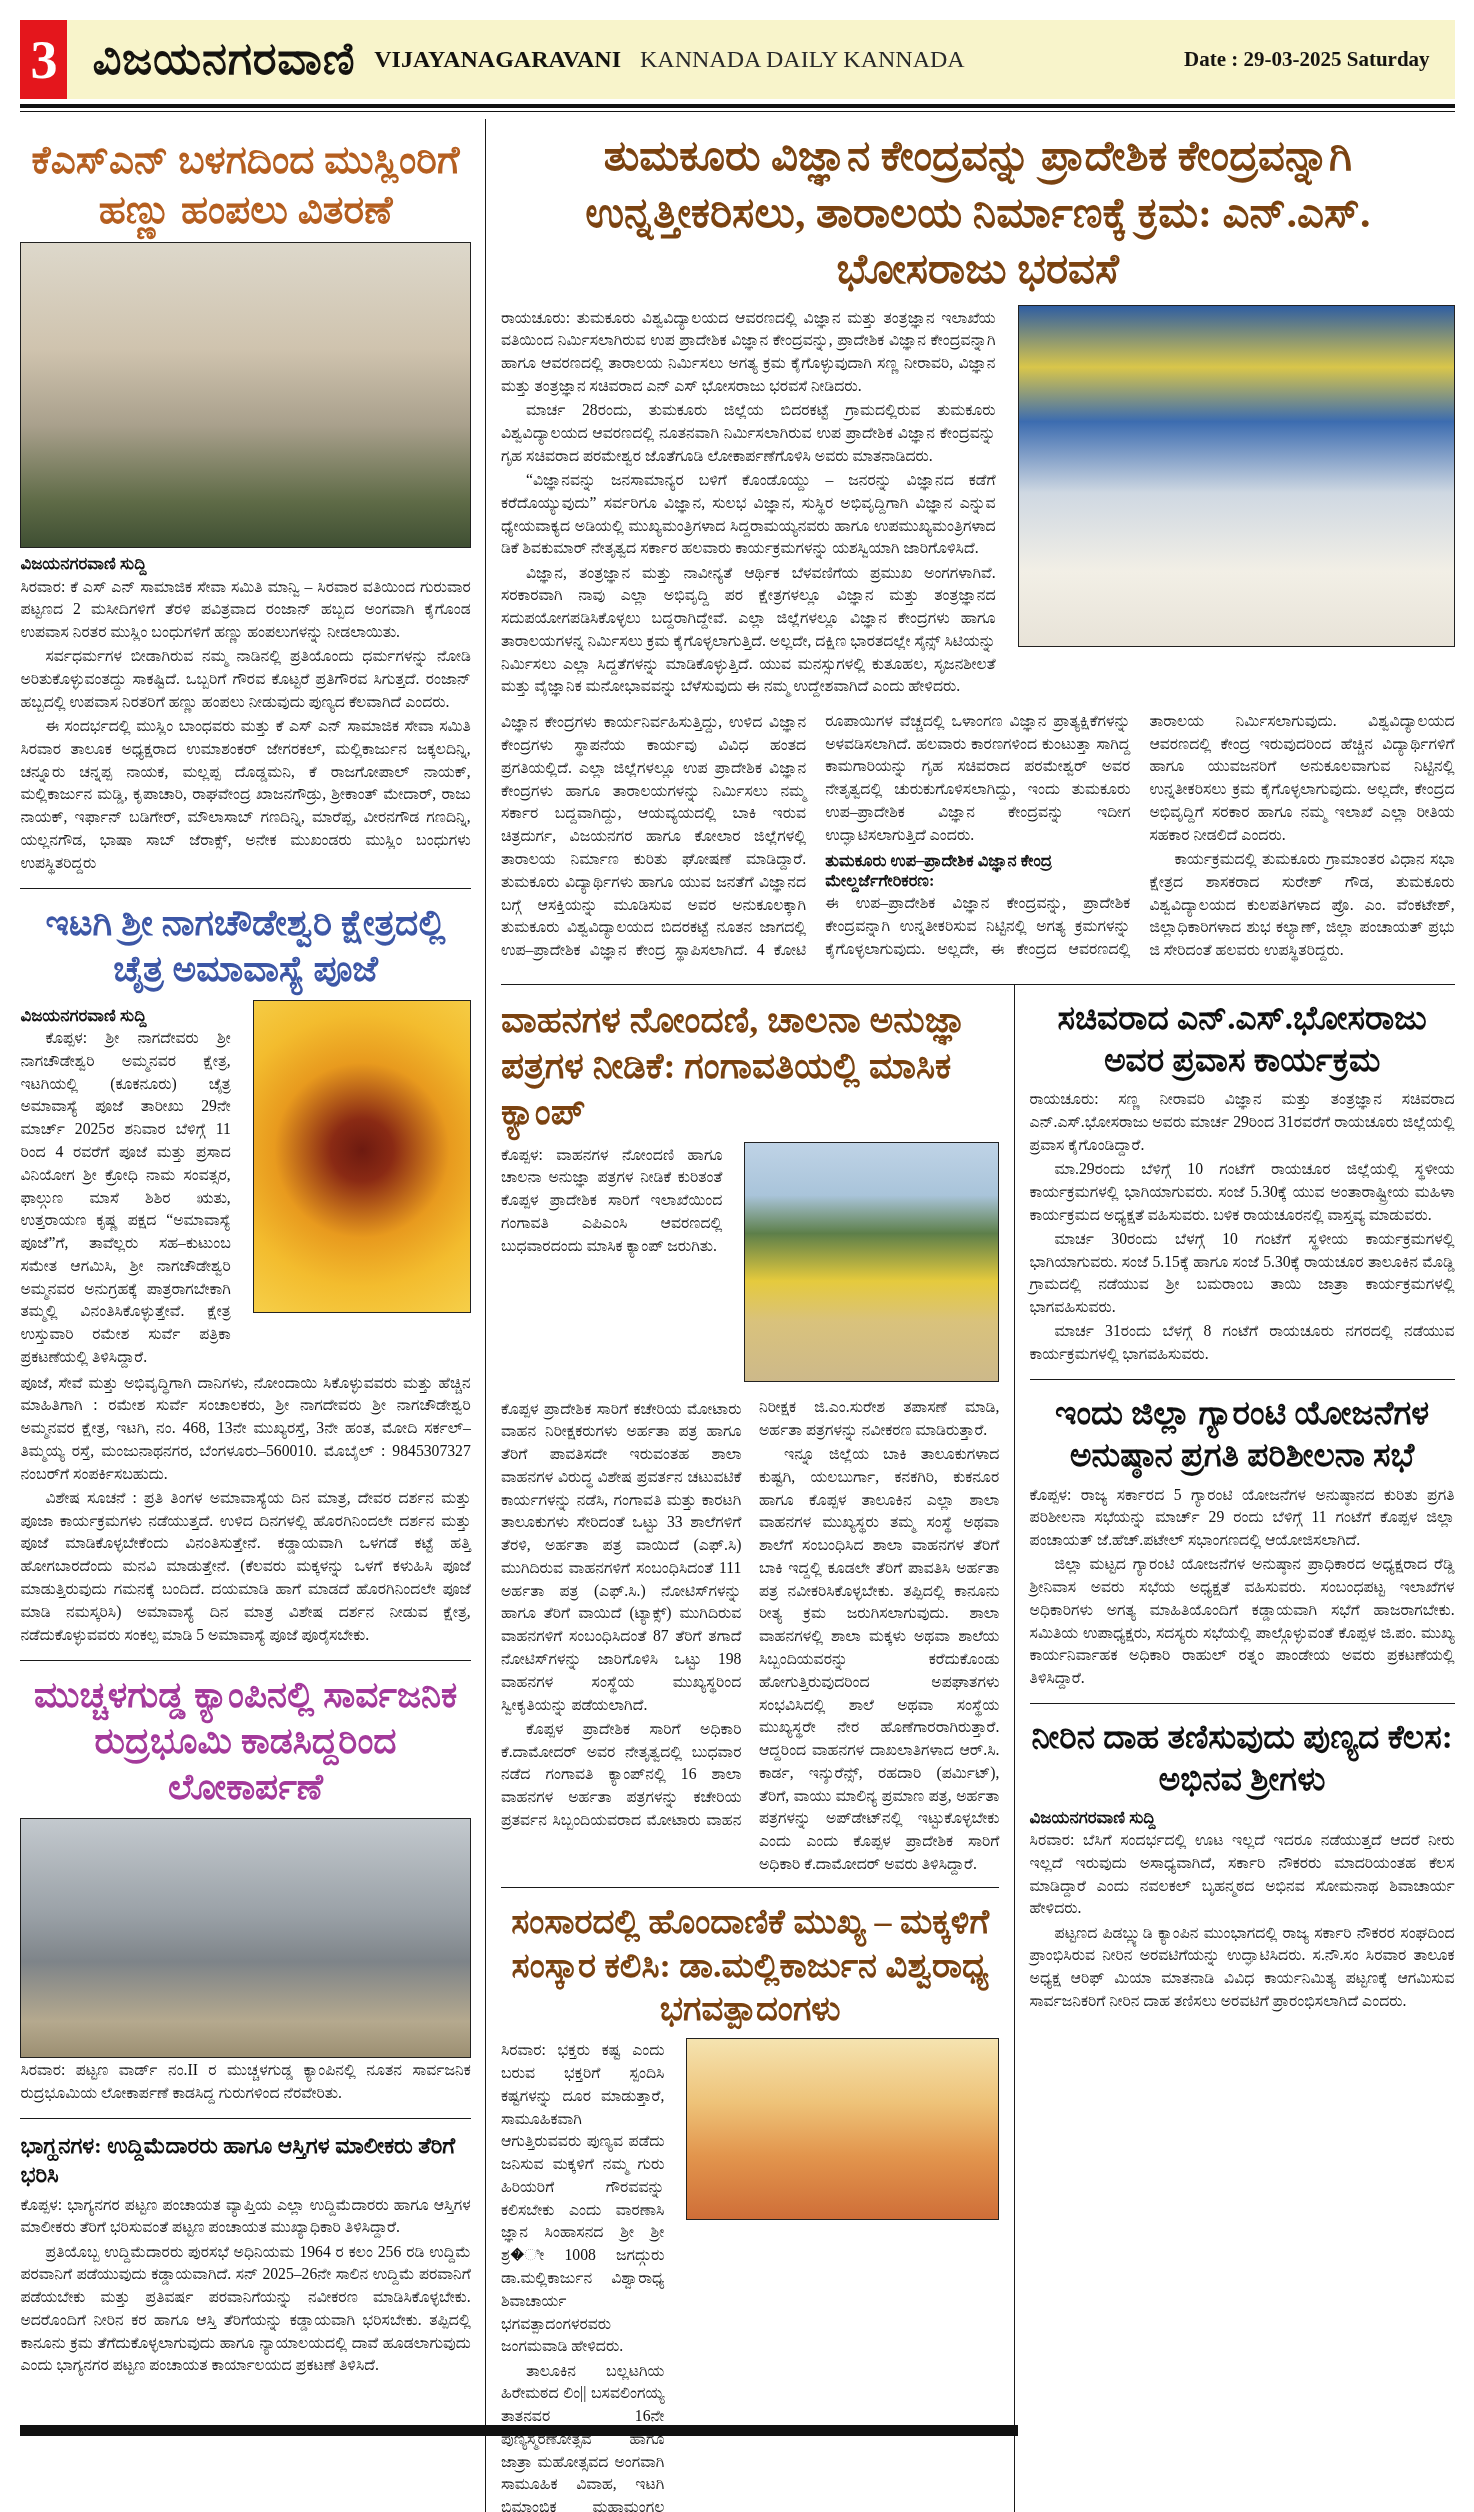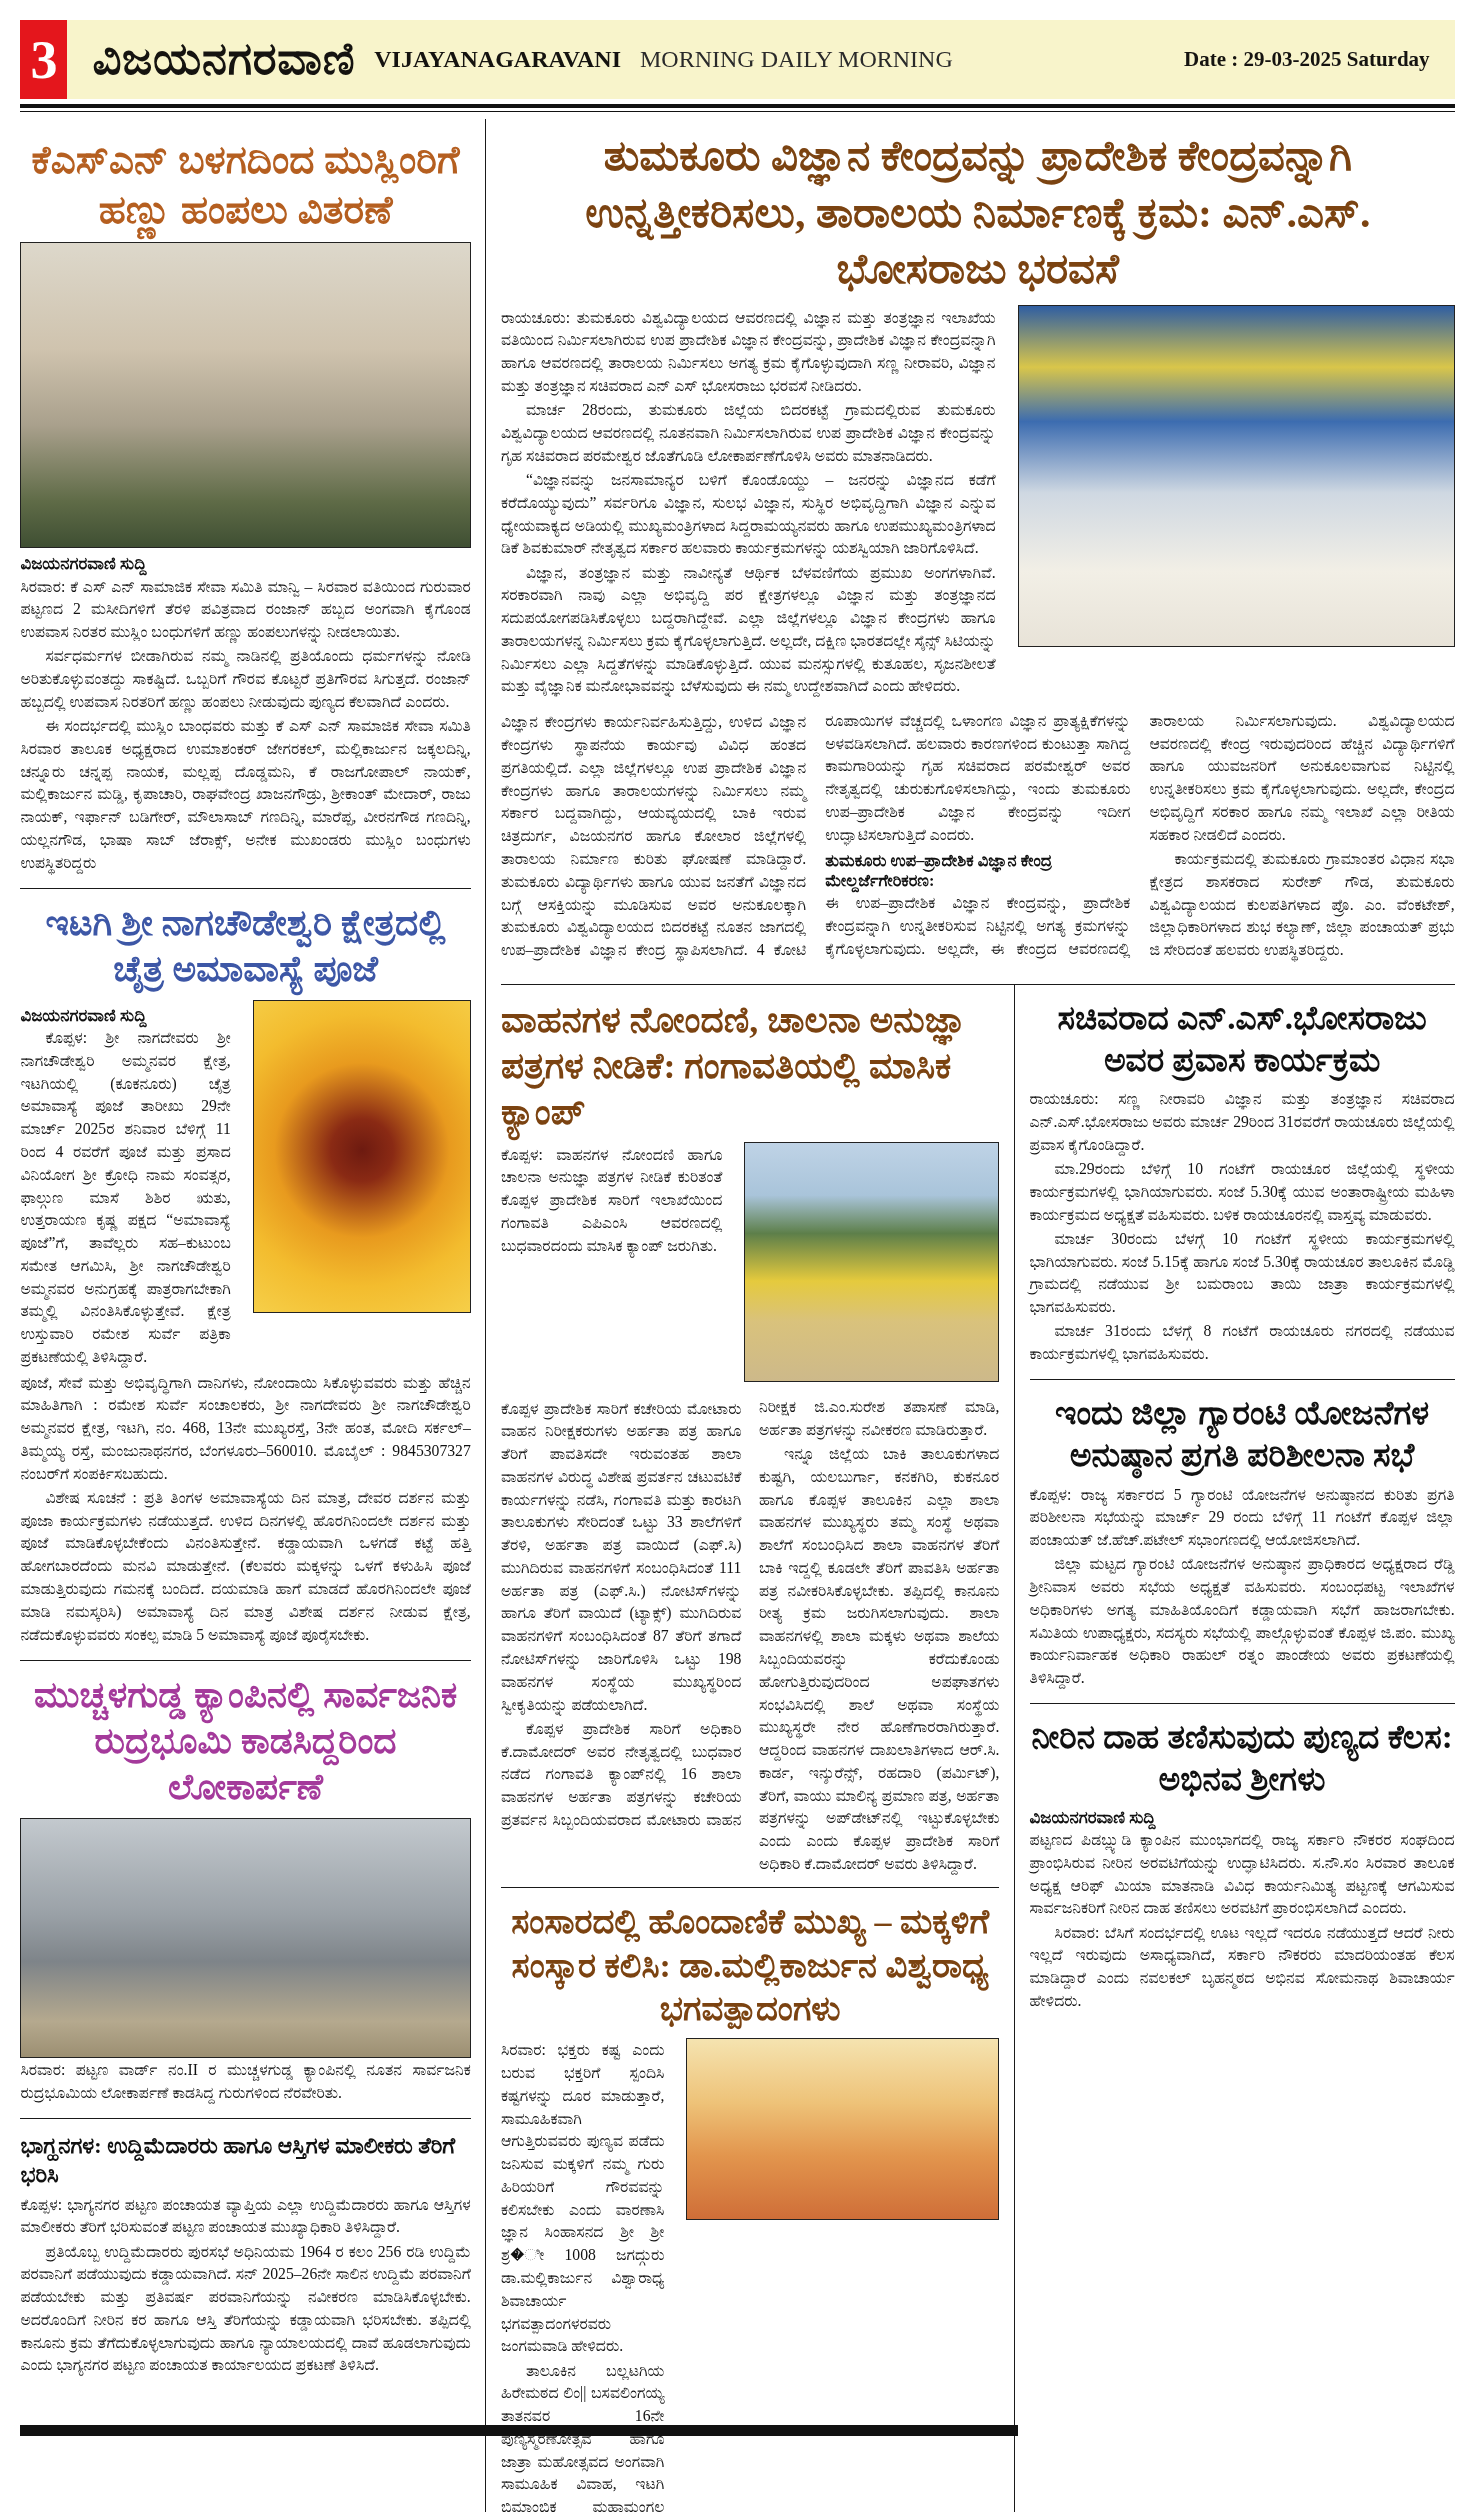--- a/index.html
+++ b/index.html
@@ -68,21 +68,21 @@
 </head>
 <body>
 
 <div class="page">
 
   <header class="masthead-row">
     <div class="pagenum-box">3</div>
     <div class="mast-band">
       <span class="mast-kn">ವಿಜಯನಗರವಾಣಿ</span>
       <span class="mast-en">VIJAYANAGARAVANI</span>
-      <span class="mast-tag">MORNING DAILY MORNING</span>
+      <span class="mast-tag">KANNADA DAILY KANNADA</span>
       <span class="mast-date">Date : 29-03-2025 Saturday</span>
     </div>
   </header>
   <div class="rule-double"></div>
 
   <main class="content">
 
     <aside class="col-left">
 
       <article class="art">
@@ -204,22 +204,22 @@
             <div>
                 <p class="para">ಕೊಪ್ಪಳ: ರಾಜ್ಯ ಸರ್ಕಾರದ 5 ಗ್ಯಾರಂಟಿ ಯೋಜನೆಗಳ ಅನುಷ್ಠಾನದ ಕುರಿತು ಪ್ರಗತಿ ಪರಿಶೀಲನಾ ಸಭೆಯನ್ನು ಮಾರ್ಚ್ 29 ರಂದು ಬೆಳಿಗ್ಗೆ 11 ಗಂಟೆಗೆ ಕೊಪ್ಪಳ ಜಿಲ್ಲಾ ಪಂಚಾಯತ್ ಜೆ.ಹೆಚ್.ಪಟೇಲ್ ಸಭಾಂಗಣದಲ್ಲಿ ಆಯೋಜಿಸಲಾಗಿದೆ.</p>
                 <p class="para">ಜಿಲ್ಲಾ ಮಟ್ಟದ ಗ್ಯಾರಂಟಿ ಯೋಜನೆಗಳ ಅನುಷ್ಠಾನ ಪ್ರಾಧಿಕಾರದ ಅಧ್ಯಕ್ಷರಾದ ರೆಡ್ಡಿ ಶ್ರೀನಿವಾಸ ಅವರು ಸಭೆಯ ಅಧ್ಯಕ್ಷತೆ ವಹಿಸುವರು. ಸಂಬಂಧಪಟ್ಟ ಇಲಾಖೆಗಳ ಅಧಿಕಾರಿಗಳು ಅಗತ್ಯ ಮಾಹಿತಿಯೊಂದಿಗೆ ಕಡ್ಡಾಯವಾಗಿ ಸಭೆಗೆ ಹಾಜರಾಗಬೇಕು. ಸಮಿತಿಯ ಉಪಾಧ್ಯಕ್ಷರು, ಸದಸ್ಯರು ಸಭೆಯಲ್ಲಿ ಪಾಲ್ಗೊಳ್ಳುವಂತೆ ಕೊಪ್ಪಳ ಜಿ.ಪಂ. ಮುಖ್ಯ ಕಾರ್ಯನಿರ್ವಾಹಕ ಅಧಿಕಾರಿ ರಾಹುಲ್ ರತ್ನಂ ಪಾಂಡೇಯ ಅವರು ಪ್ರಕಟಣೆಯಲ್ಲಿ ತಿಳಿಸಿದ್ದಾರೆ.</p>
               </div>
           </article>
 
           <article class="art">
             <h1 class="hl hl-black">ನೀರಿನ ದಾಹ ತಣಿಸುವುದು ಪುಣ್ಯದ ಕೆಲಸ: ಅಭಿನವ ಶ್ರೀಗಳು</h1>
             <div class="byline">ವಿಜಯನಗರವಾಣಿ ಸುದ್ದಿ</div>
             <div>
+                <p class="para">ಸಿರವಾರ: ಬೆಸಿಗೆ ಸಂದರ್ಭದಲ್ಲಿ ಊಟ ಇಲ್ಲದೆ ಇದರೂ ನಡೆಯುತ್ತದೆ ಆದರೆ ನೀರು ಇಲ್ಲದೆ ಇರುವುದು ಅಸಾಧ್ಯವಾಗಿದೆ, ಸರ್ಕಾರಿ ನೌಕರರು ಮಾದರಿಯಂತಹ ಕೆಲಸ ಮಾಡಿದ್ದಾರೆ ಎಂದು ನವಲಕಲ್ ಬೃಹನ್ಮಠದ ಅಭಿನವ ಸೋಮನಾಥ ಶಿವಾಚಾರ್ಯ ಹೇಳಿದರು.</p>
                 <p class="para">ಪಟ್ಟಣದ ಪಿಡಬ್ಲ್ಯುಡಿ ಕ್ಯಾಂಪಿನ ಮುಂಭಾಗದಲ್ಲಿ ರಾಜ್ಯ ಸರ್ಕಾರಿ ನೌಕರರ ಸಂಘದಿಂದ ಪ್ರಾಂಭಿಸಿರುವ ನೀರಿನ ಅರವಟಿಗೆಯನ್ನು ಉದ್ಘಾಟಿಸಿದರು. ಸ.ನೌ.ಸಂ ಸಿರವಾರ ತಾಲೂಕ ಅಧ್ಯಕ್ಷ ಆರಿಫ್ ಮಿಯಾ ಮಾತನಾಡಿ ವಿವಿಧ ಕಾರ್ಯನಿಮಿತ್ಯ ಪಟ್ಟಣಕ್ಕೆ ಆಗಮಿಸುವ ಸಾರ್ವಜನಿಕರಿಗೆ ನೀರಿನ ದಾಹ ತಣಿಸಲು ಅರವಟಿಗೆ ಪ್ರಾರಂಭಿಸಲಾಗಿದೆ ಎಂದರು.</p>
-                <p class="para">ಸಿರವಾರ: ಬೆಸಿಗೆ ಸಂದರ್ಭದಲ್ಲಿ ಊಟ ಇಲ್ಲದೆ ಇದರೂ ನಡೆಯುತ್ತದೆ ಆದರೆ ನೀರು ಇಲ್ಲದೆ ಇರುವುದು ಅಸಾಧ್ಯವಾಗಿದೆ, ಸರ್ಕಾರಿ ನೌಕರರು ಮಾದರಿಯಂತಹ ಕೆಲಸ ಮಾಡಿದ್ದಾರೆ ಎಂದು ನವಲಕಲ್ ಬೃಹನ್ಮಠದ ಅಭಿನವ ಸೋಮನಾಥ ಶಿವಾಚಾರ್ಯ ಹೇಳಿದರು.</p>
               </div>
           </article>
 
         </div>
       </div>
 
     </section>
   </main>
 
   <div class="bottom-bar"></div>

